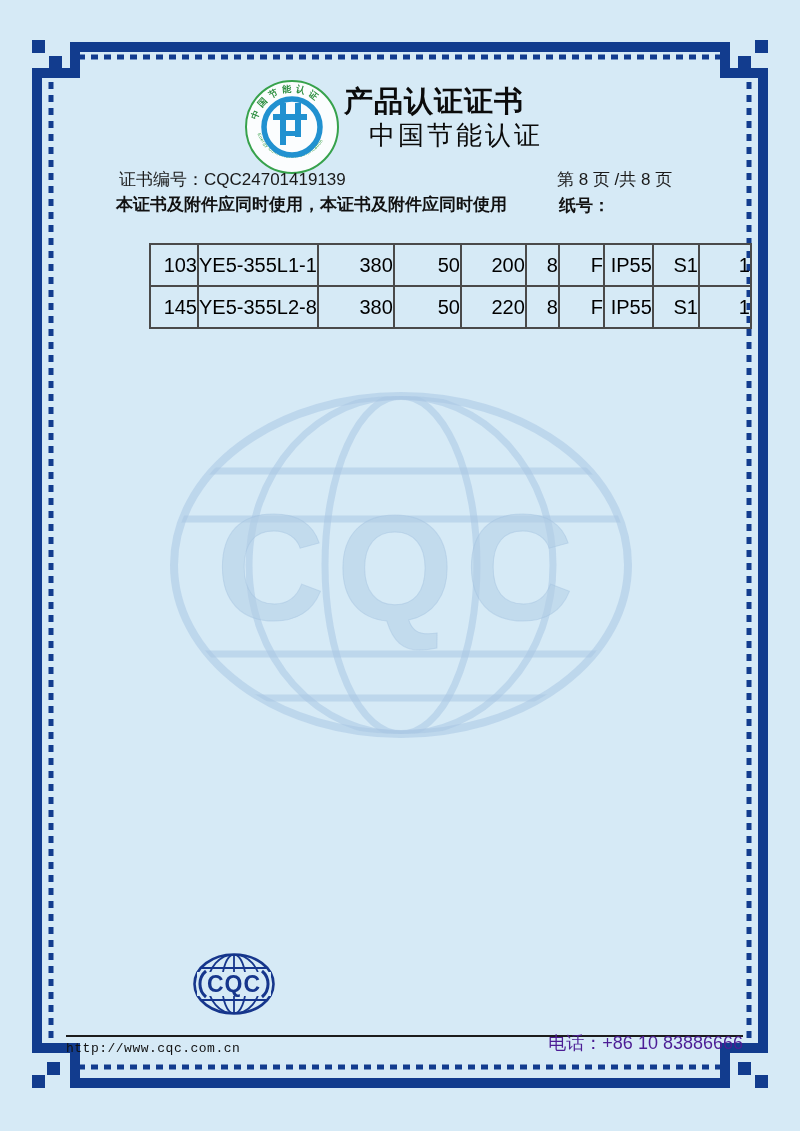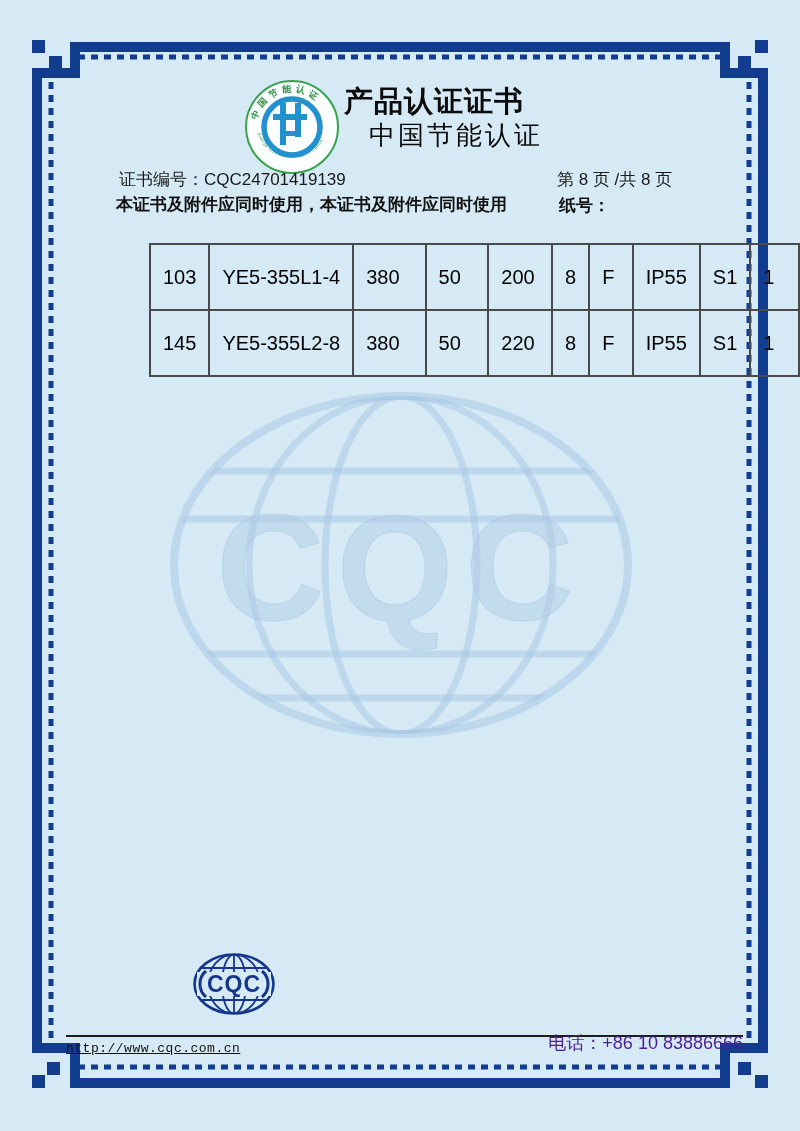--- a/index.html
+++ b/index.html
@@ -8,27 +8,27 @@
   .abs{position:absolute;}
   svg{display:block;}
 
   .title{left:344px;top:82px;font-size:29px;font-weight:bold;color:#0b0b0b;letter-spacing:1px;white-space:nowrap;}
   .subtitle{left:369px;top:118px;font-size:26px;color:#0b0b0b;letter-spacing:3px;white-space:nowrap;}
 
   .meta-serif{font-family:Liberation Sans, sans-serif;font-size:17px;color:#1a1a1a;white-space:nowrap;}
   .meta-bold{font-family:"Liberation Sans",sans-serif;font-size:17px;font-weight:bold;color:#111;white-space:nowrap;}
 
   table.spec{position:absolute;left:149px;top:243px;border-collapse:collapse;table-layout:fixed;}
-  table.spec td{border:2px solid #4a4a4a;text-align:left;vertical-align:middle;
-    font-size:20px;color:#000;height:40px;padding:12px;overflow:hidden;white-space:nowrap;}
+  table.spec td{border:2px solid #4a4a4a;text-align:right;vertical-align:middle;
+    font-size:20px;color:#000;height:40px;padding:0;overflow:hidden;white-space:nowrap;}
 
   .org-name{left:277px;top:964px;font-size:34px;color:#000;letter-spacing:3px;white-space:nowrap;}
 
   .footer-rule{left:66px;top:1035px;width:677px;height:2px;background:#1c1c1c;}
-  .footer-url{left:66px;top:1041px;font-family:"Liberation Mono",monospace;font-size:13px;color:#111;letter-spacing:0.5px;white-space:nowrap;text-decoration:underline;}
+  .footer-url{left:66px;top:1041px;font-family:"Liberation Mono",monospace;font-size:13px;color:#111;letter-spacing:0.5px;white-space:nowrap;}
   .footer-addr{left:277px;top:1040px;font-size:15px;color:#111;white-space:nowrap;}
   .footer-phone{right:57px;top:1031px;font-size:18px;color:#4c1d95;white-space:nowrap;}
 </style>
 </head>
 <body>
 
 <div class="page">
 
   <svg class="abs" style="left:170px;top:392px;" width="462" height="346" viewBox="0 0 462 346">
     <defs>
@@ -112,21 +112,21 @@
       <col style="width:65px">
         <col style="width:33px">
         <col style="width:45px">
         <col style="width:49px">
       <col style="width:46px">
         <col style="width:52px">
     </colgroup>
     <tbody>
       <tr>
         <td>103</td>
-        <td>YE5-355L1-4</td>
+        <td>YE5-355L1-1</td>
         <td>380</td>
         <td>50</td>
         <td>200</td>
         <td>8</td>
         <td>F</td>
         <td>IP55</td>
         <td>S1</td>
         <td>1</td>
       </tr>
       <tr>

